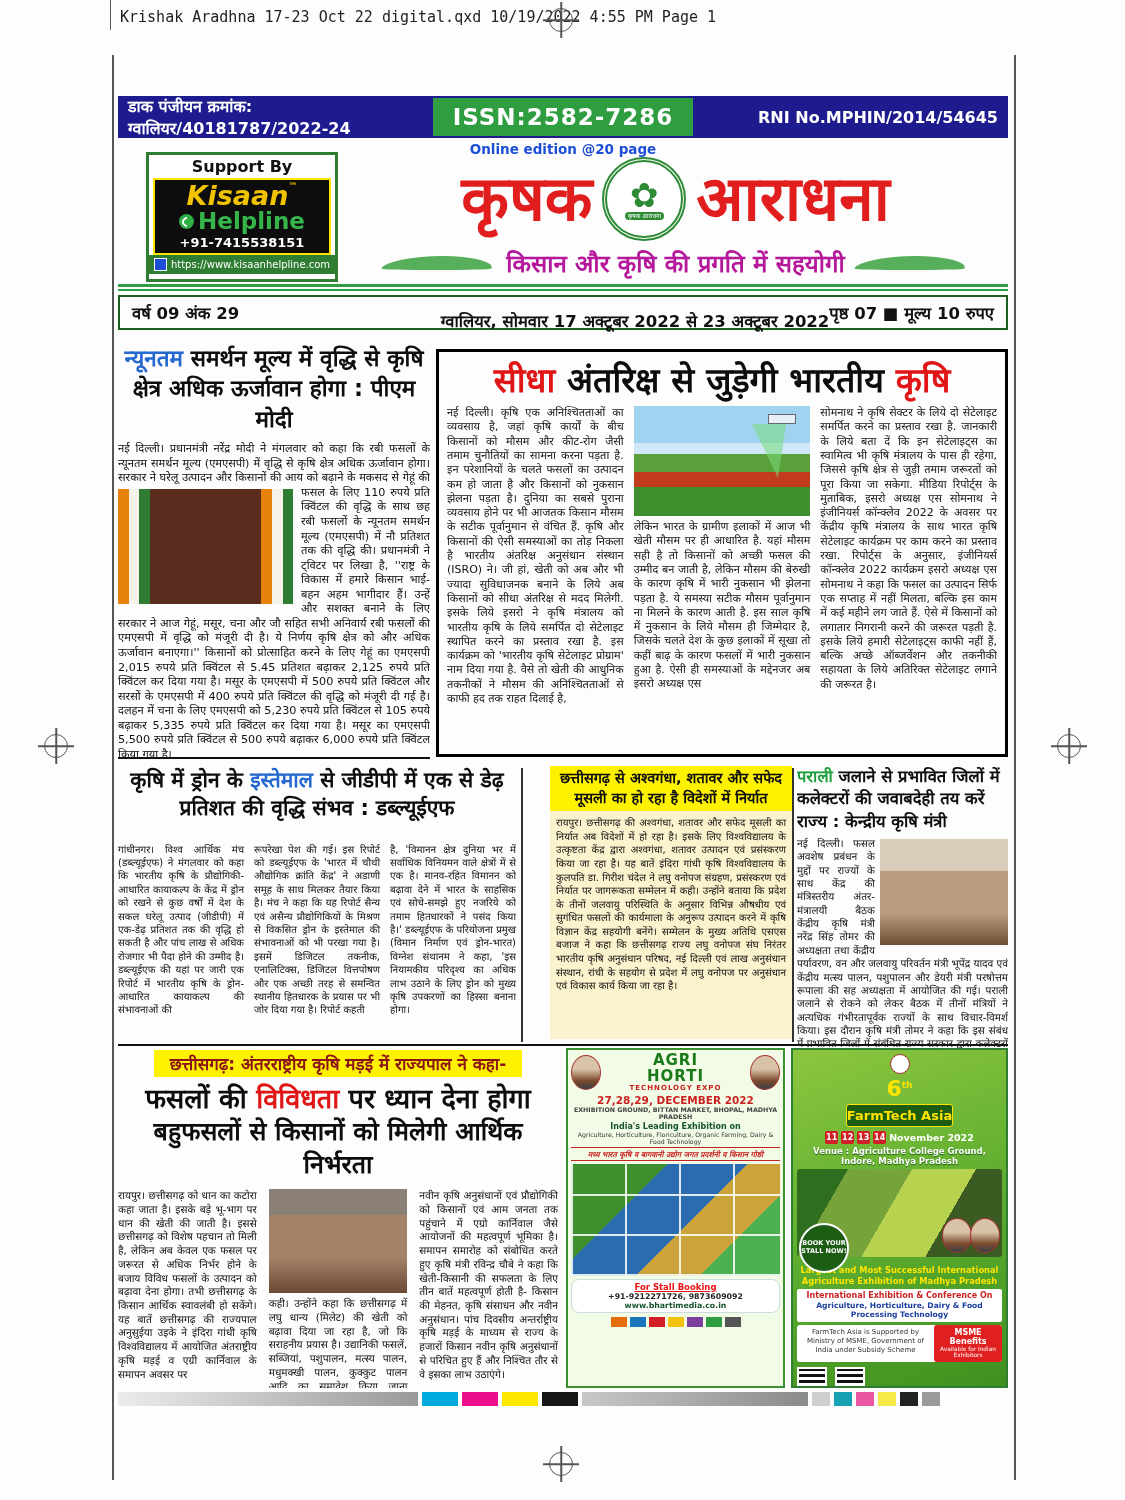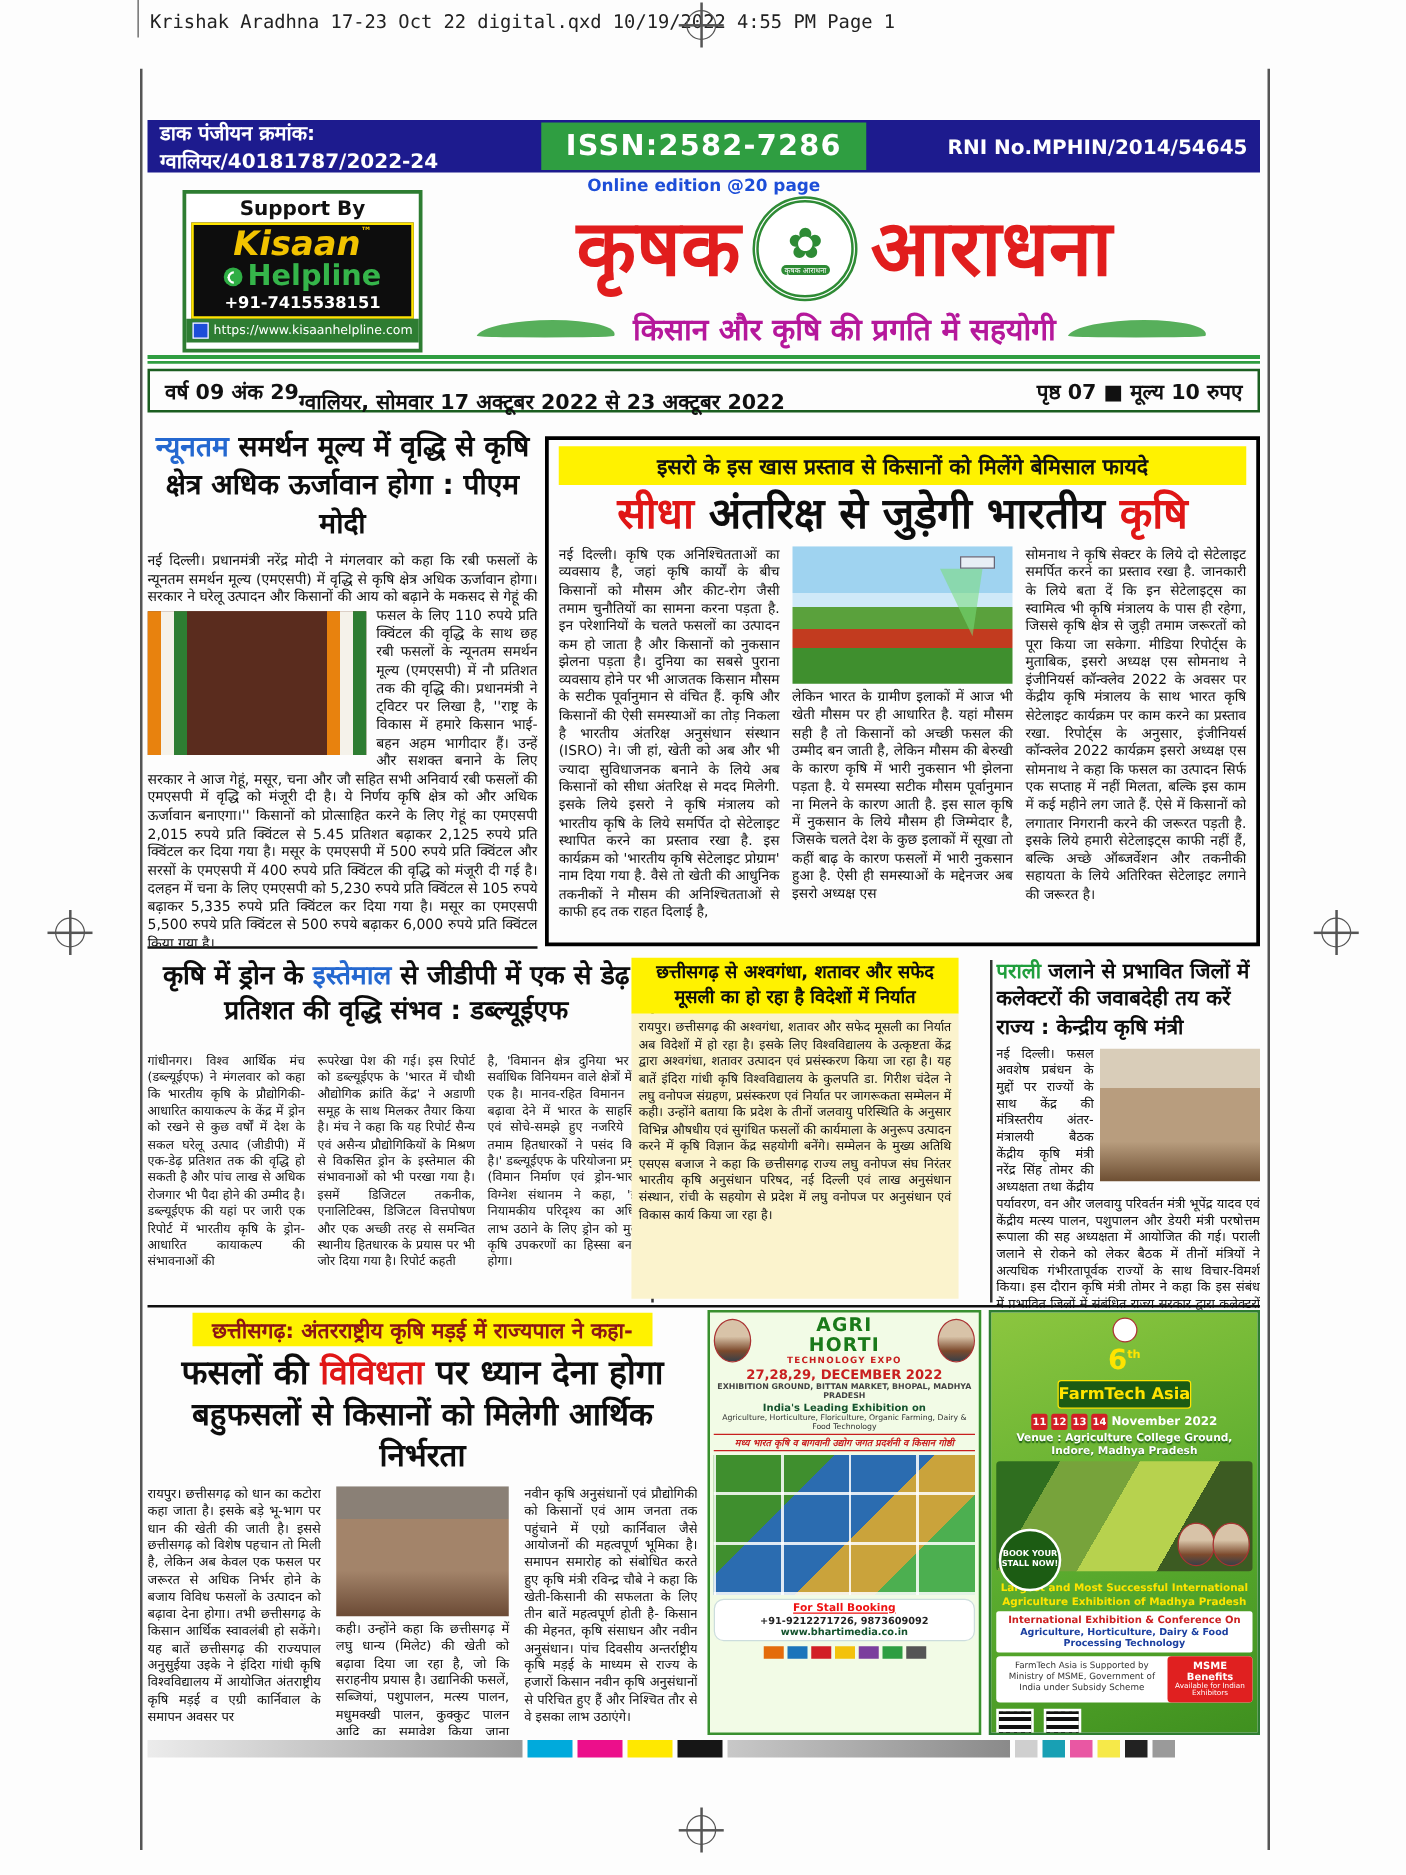--- a/index.html
+++ b/index.html
@@ -36,21 +36,21 @@
   #mast-title .word{color:#e11d1d;font-weight:bold;font-size:62px;line-height:1;white-space:nowrap;}
   #logo{width:84px;height:84px;border-radius:50%;background:#fff;border:5px double #2e8b35;box-sizing:border-box;display:flex;flex-direction:column;align-items:center;justify-content:center;}
   #logo .flower{color:#2e8b35;font-size:34px;line-height:1;}
   #logo .logo-txt{font-size:6px;color:#fff;background:#2e8b35;border-radius:4px;padding:0 3px;white-space:nowrap;}
   #tagline-row{left:343px;top:246px;width:665px;display:flex;align-items:center;justify-content:center;gap:12px;}
   #tagline-row .tagline{color:#b5189b;font-weight:bold;font-size:24px;white-space:nowrap;}
   .swash{width:110px;height:14px;background:#3aa13e;border-radius:50% 50% 50% 50%/90% 90% 10% 10%;transform:skewX(-25deg);opacity:.85;}
   #green-rule{left:118px;top:284px;width:890px;height:7px;background:linear-gradient(#2f9e41 0 45%,#fff 45% 70%,#2f9e41 70% 100%);}
   
   #dateline{left:118px;top:295px;width:890px;height:35px;border:2px solid #1b5e20;box-sizing:border-box;display:flex;align-items:center;font-weight:bold;font-size:16.5px;padding:0 12px;}
-  #dateline .dl-c{flex:1;text-align:left;margin-top:16px;}
+  #dateline .dl-c{flex:1;text-align:right;margin-top:16px;}
   #dateline .dl-r{text-align:right;}
   
   .hl{font-weight:bold;color:#0d0d0d;}
   .blue{color:#2468d0;} .red{color:#e01616;} .green{color:#1f9e3c;}
   .photo{background:#888;}
   
   #modi{left:118px;top:343px;width:312px;height:414px;overflow:hidden;}
   #modi .hl{font-size:22.5px;line-height:1.35;text-align:center;}
   #modi .body{margin-top:8px;font-size:11.2px;line-height:1.3;}
   #modi .photo{float:left;width:175px;height:115px;margin:3px 8px 3px 0;
@@ -64,21 +64,21 @@
   #isro .photo{width:100%;height:110px;margin-bottom:4px;position:relative;
     background:linear-gradient(180deg,#9fd3f0 0 34%,#cfe9f8 34% 44%,#5aa13c 44% 60%,#c23b1f 60% 74%,#3f8f2e 74% 100%);}
   #isro .sat{position:absolute;right:14px;top:8px;width:26px;height:8px;background:#e8eef5;border:1px solid #667;}
   #isro .beam{position:absolute;right:24px;top:18px;width:0;height:0;border-left:26px solid transparent;border-right:8px solid transparent;border-top:54px solid rgba(120,220,120,.55);}
   
   #drone{left:118px;top:766px;width:398px;height:276px;overflow:hidden;}
   #drone .hl{font-size:21px;line-height:1.35;text-align:center;}
   #drone .cols{display:flex;gap:10px;margin-top:20px;height:206px;overflow:hidden;}
   #drone .col{flex:1;font-size:10px;line-height:1.34;}
   .vsep{width:2px;background:#333;}
-  #export{left:505px;top:766px;width:262px;height:282px;overflow:hidden;}
+  #export{left:550px;top:766px;width:242px;height:282px;overflow:hidden;}
   #export .hl{background:#fff200;font-size:14.5px;line-height:1.35;text-align:center;padding:3px 2px;}
   #export .body{background:#fbf3cd;font-size:10px;line-height:1.36;padding:5px 6px;height:218px;overflow:hidden;}
   #parali{left:797px;top:766px;width:211px;height:284px;overflow:hidden;}
   #parali .hl{font-size:16.5px;line-height:1.35;}
   #parali .body{margin-top:4px;font-size:10.3px;line-height:1.3;}
   #parali .photo{float:right;width:128px;height:106px;margin:2px 0 3px 5px;
     background:linear-gradient(180deg,#d9cdb9 0 30%,#b89d7e 30% 70%,#6e4f33 100%);}
   
   #raipur{left:118px;top:1050px;width:440px;height:338px;overflow:hidden;}
   #raipur .kicker{display:table;margin:0 auto;background:#fff200;color:#8b1515;font-weight:bold;font-size:17px;padding:2px 16px;}
@@ -210,21 +210,20 @@
     <span class="blue">न्यूनतम</span><span> समर्थन मूल्य में वृद्धि से कृषि क्षेत्र अधिक ऊर्जावान होगा : पीएम मोदी</span>
   </div>
   <div class="body jc">
     <span>नई दिल्ली। प्रधानमंत्री नरेंद्र मोदी ने मंगलवार को कहा कि रबी फसलों के न्यूनतम समर्थन मूल्य (एमएसपी) में वृद्धि से कृषि क्षेत्र अधिक ऊर्जावान होगा। सरकार ने घरेलू उत्पादन और किसानों की आय</span>
     <span class="photo"></span>
     <span>को बढ़ाने के मकसद से गेहूं की फसल के लिए 110 रुपये प्रति क्विंटल की वृद्धि के साथ छह रबी फसलों के न्यूनतम समर्थन मूल्य (एमएसपी) में नौ प्रतिशत तक की वृद्धि की। प्रधानमंत्री ने ट्विटर पर लिखा है, ''राष्ट्र के विकास में हमारे किसान भाई-बहन अहम भागीदार हैं। उन्हें और सशक्त बनाने के लिए सरकार ने आज गेहूं, मसूर, चना और जौ सहित सभी अनिवार्य रबी फसलों की एमएसपी में वृद्धि को मंजूरी दी है। ये निर्णय कृषि क्षेत्र को और अधिक ऊर्जावान बनाएगा।'' किसानों को प्रोत्साहित करने के लिए गेहूं का एमएसपी 2,015 रुपये प्रति क्विंटल से 5.45 प्रतिशत बढ़ाकर 2,125 रुपये प्रति क्विंटल कर दिया गया है। मसूर के एमएसपी में 500 रुपये प्रति क्विंटल और सरसों के एमएसपी में 400 रुपये प्रति क्विंटल की वृद्धि को मंजूरी दी गई है। दलहन में चना के लिए एमएसपी को 5,230 रुपये प्रति क्विंटल से 105 रुपये बढ़ाकर 5,335 रुपये प्रति क्विंटल कर दिया गया है। मसूर का एमएसपी 5,500 रुपये प्रति क्विंटल से 500 रुपये बढ़ाकर 6,000 रुपये प्रति क्विंटल किया गया है।</span>
   </div>
 </div>
 
 <div class="a" id="isro">
-  <div class="kicker">इसरो के इस खास प्रस्ताव से किसानों को मिलेंगे बेमिसाल फायदे</div>
   <div class="hl">
     <span class="red">सीधा </span><span>अंतरिक्ष से जुड़ेगी भारतीय </span><span class="red">कृषि</span>
   </div>
   <div class="cols">
     <div class="col jc">नई दिल्ली। कृषि एक अनिश्चितताओं का व्यवसाय है, जहां कृषि कार्यों के बीच किसानों को मौसम और कीट-रोग जैसी तमाम चुनौतियों का सामना करना पड़ता है. इन परेशानियों के चलते फसलों का उत्पादन कम हो जाता है और किसानों को नुकसान झेलना पड़ता है। दुनिया का सबसे पुराना व्यवसाय होने पर भी आजतक किसान मौसम के सटीक पूर्वानुमान से वंचित हैं. कृषि और किसानों की ऐसी समस्याओं का तोड़ निकला है भारतीय अंतरिक्ष अनुसंधान संस्थान (ISRO) ने। जी हां, खेती को अब और भी ज्यादा सुविधाजनक बनाने के लिये अब किसानों को सीधा अंतरिक्ष से मदद मिलेगी. इसके लिये इसरो ने कृषि मंत्रालय को भारतीय कृषि के लिये समर्पित दो सेटेलाइट स्थापित करने का प्रस्ताव रखा है. इस कार्यक्रम को 'भारतीय कृषि सेटेलाइट प्रोग्राम' नाम दिया गया है. वैसे तो खेती की आधुनिक तकनीकों ने मौसम की अनिश्चितताओं से काफी हद तक राहत दिलाई है,</div>
     <div class="col">
       <div class="photo">
         <span class="sat"></span>
         <span class="beam"></span>
       </div>

